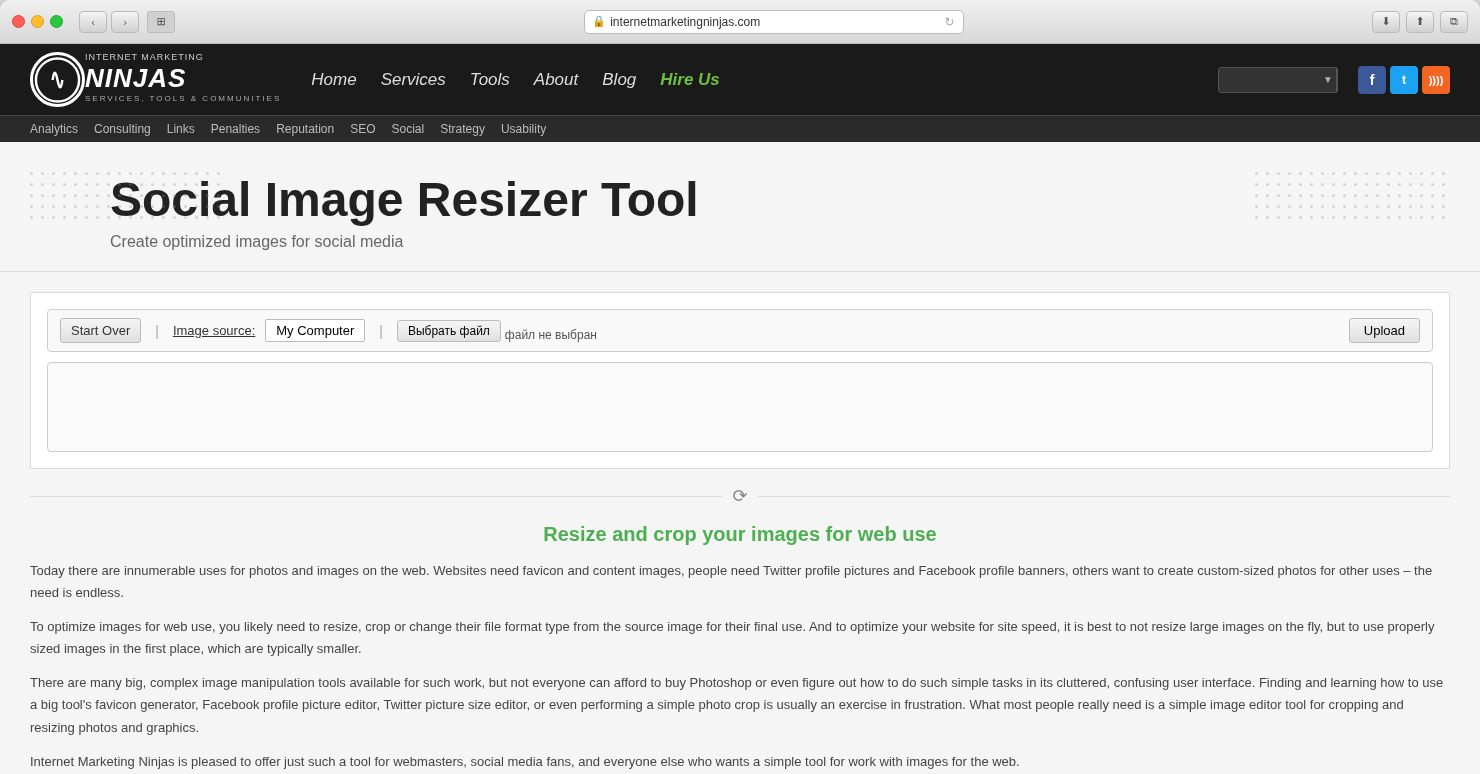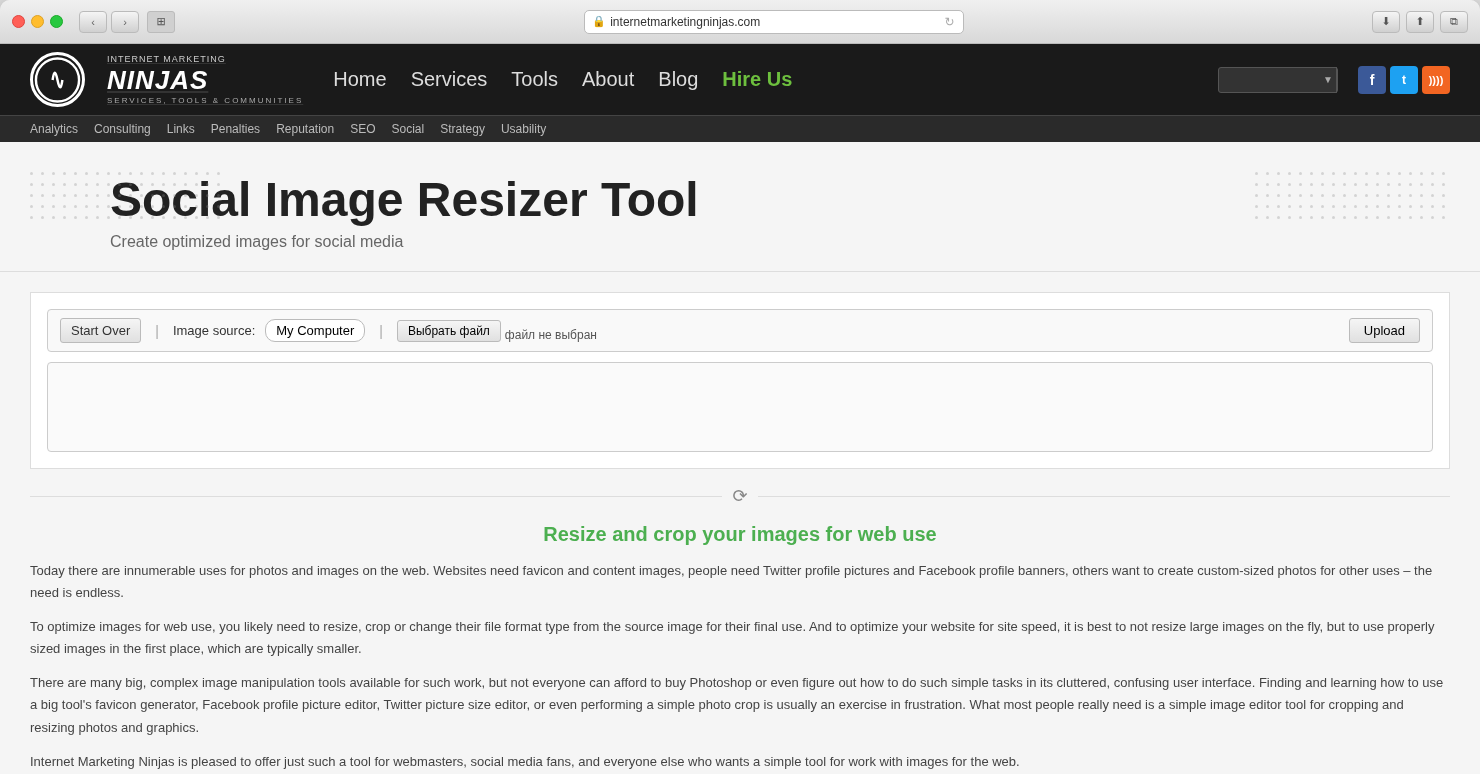--- a/index.html
+++ b/index.html
@@ -86,24 +86,23 @@
       padding: 0;
     }
     .header-top {
       display: flex;
       align-items: center;
       padding: 8px 30px;
       gap: 20px;
     }
     .logo-area {
       display: flex;
-      align-items: center;
-      gap: 22px;
+      align-items: flex-start;
+      gap: 0;
       min-width: 220px;
-      text-decoration: underline;
     }
     .logo-icon {
       width: 55px; height: 55px;
       border: 3px solid white;
       border-radius: 50%;
       display: flex; align-items: center; justify-content: center;
       color: white; font-size: 24px; font-weight: bold;
     }
     .logo-text { color: white; line-height: 1.2; }
     .logo-text .top-line { font-size: 9px; letter-spacing: 1px; color: #ccc; }
@@ -111,23 +110,24 @@
     .logo-text .tagline { font-size: 8px; letter-spacing: 2px; color: #aaa; }
     .main-nav {
       display: flex;
       align-items: center;
       gap: 4px;
       flex: 1;
     }
     .nav-link {
       color: #ddd;
       text-decoration: none;
-      font-size: 20px;
+      font-size: 17px;
       padding: 8px 10px;
       font-weight: 500;
+      font-style: italic;
     }
     .nav-link.hire-us { color: #6dbf3e; font-weight: bold; }
     .search-box {
       background: #333;
       border: 1px solid #555;
       border-radius: 3px;
       height: 26px;
       width: 120px;
       display: flex; align-items: center;
     }
@@ -227,27 +227,27 @@
     .start-over-btn {
       background: linear-gradient(180deg, #f5f5f5 0%, #e0e0e0 100%);
       border: 1px solid #bbb;
       border-radius: 3px;
       padding: 4px 10px;
       font-size: 13px;
       cursor: pointer;
       color: #333;
     }
     .divider-pipe { color: #aaa; margin: 0 4px; }
-    .image-source-label { font-size: 13px; color: #333; }
+    .image-source-label { font-size: 13px; color: #333; text-decoration: underline; }
     .my-computer-btn {
       background: white;
       border: 1px solid #bbb;
       padding: 3px 10px;
       font-size: 13px;
-      border-radius: 10px;
+      border-radius: 2px;
       cursor: pointer;
     }
     .file-input-area {
       display: flex;
       align-items: flex-end;
       gap: 4px;
       flex: 1;
     }
     .file-choose-btn {
       background: linear-gradient(180deg, #f5f5f5 0%, #e0e0e0 100%);

